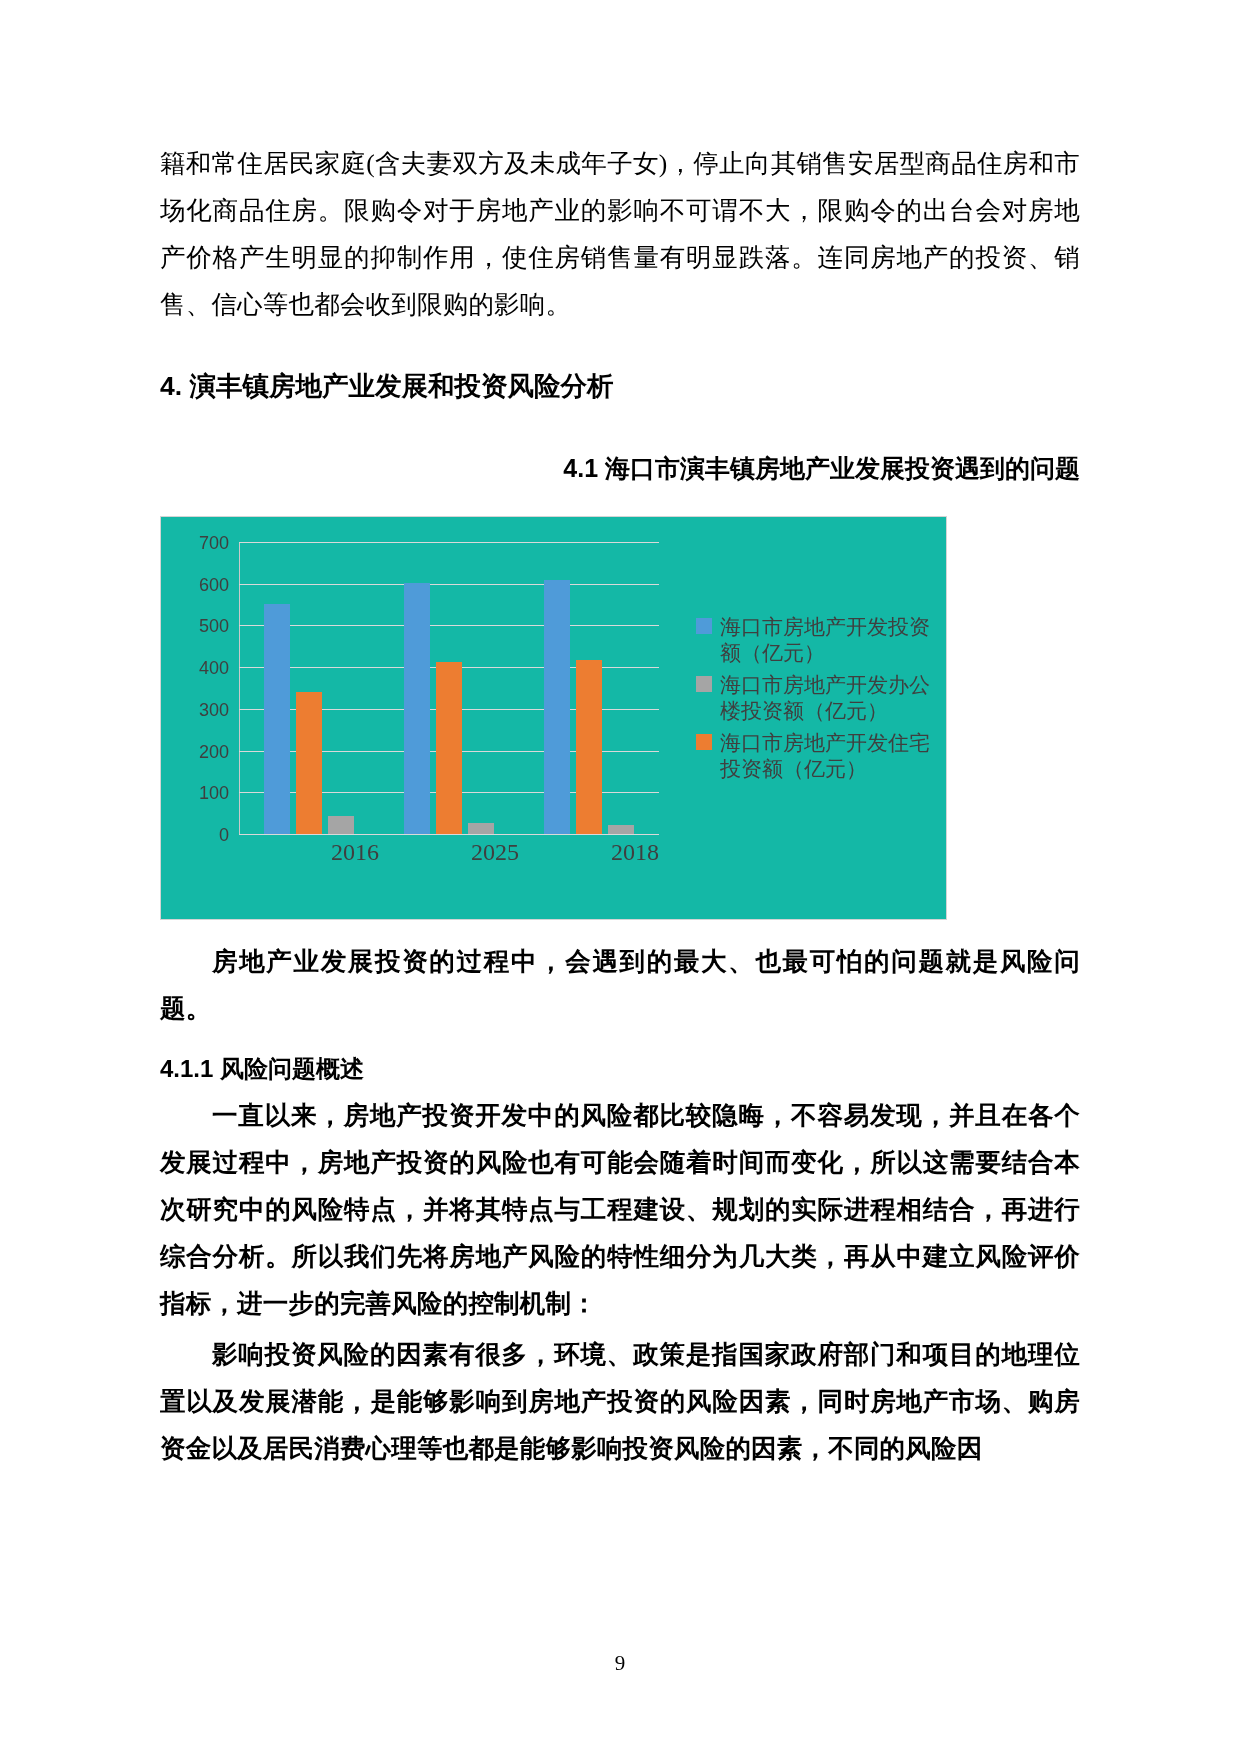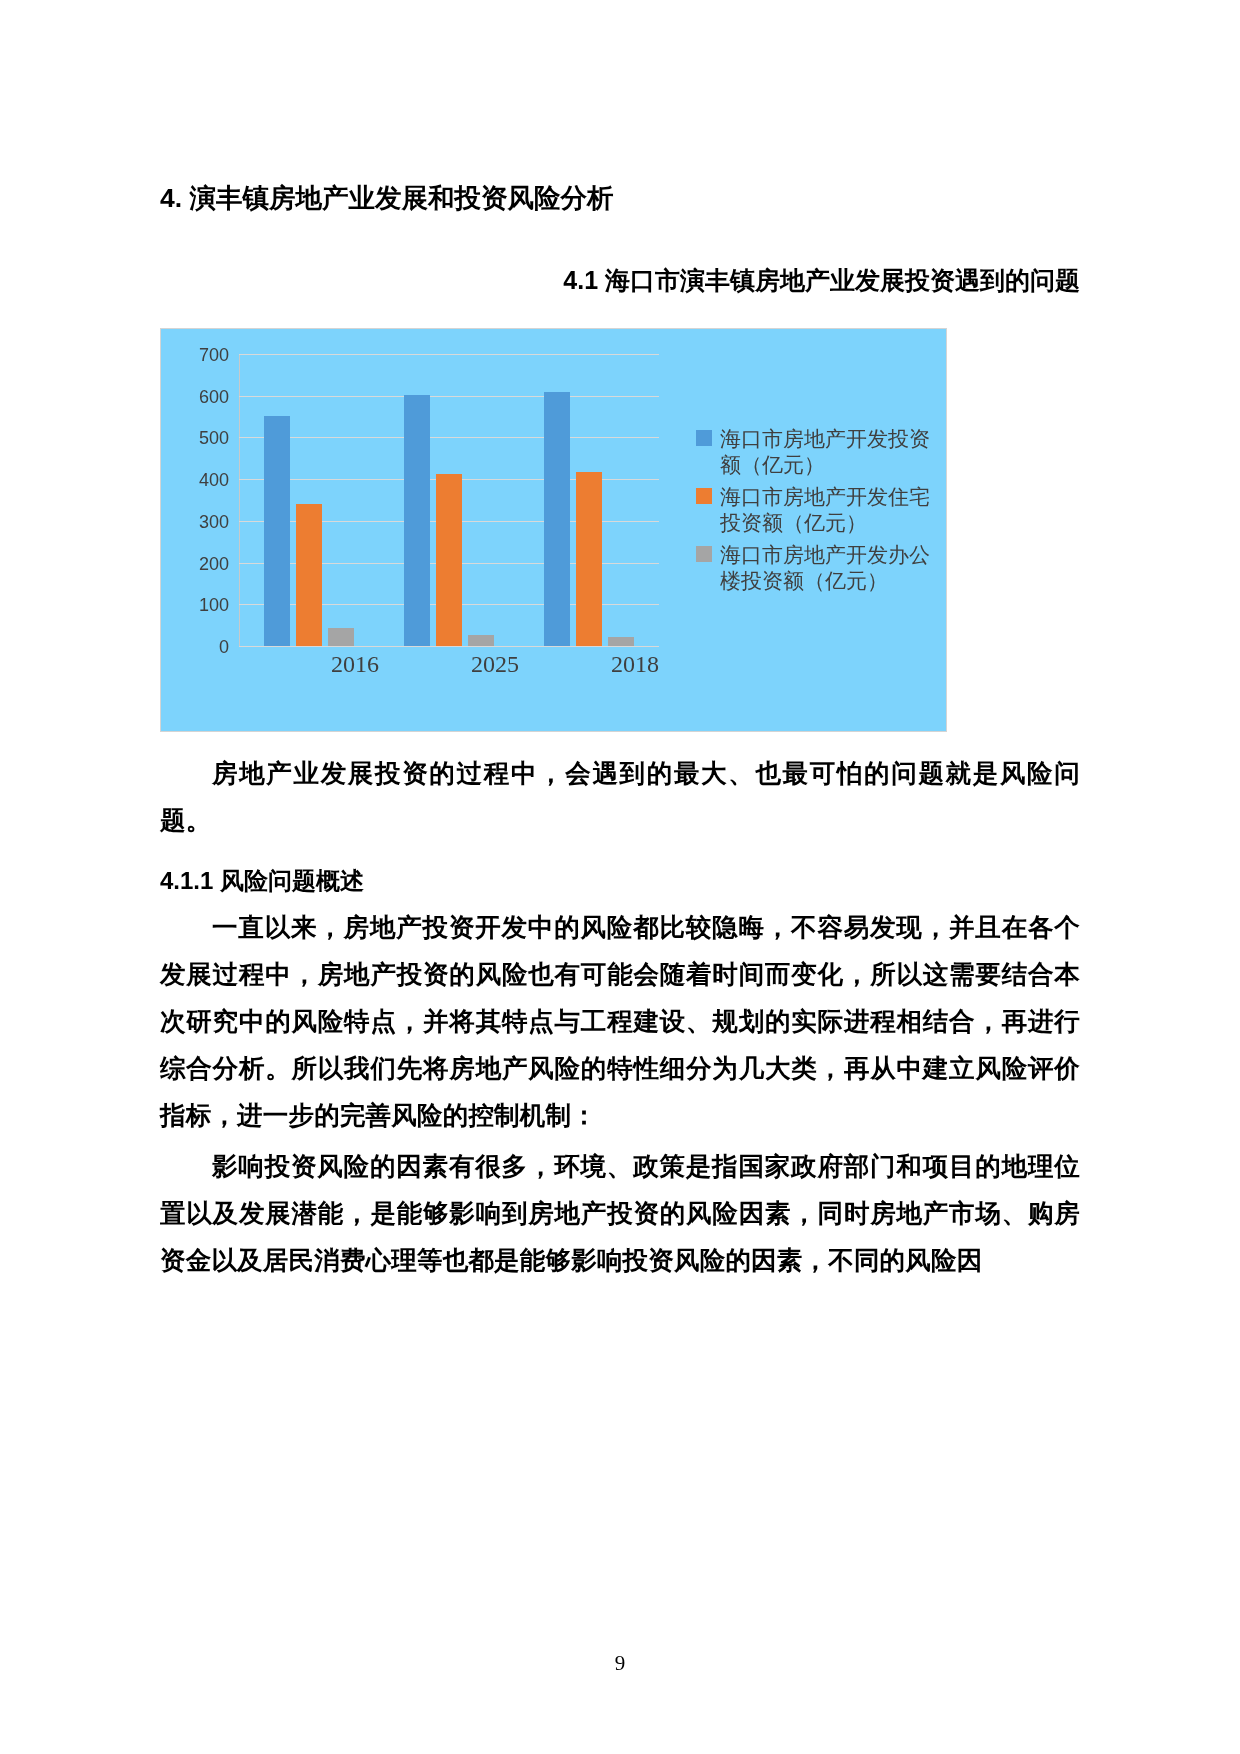--- a/index.html
+++ b/index.html
@@ -56,21 +56,21 @@
   }
 
   
   .figure {
     margin: 28px 0 18px 0;
     border: 1px solid #d4d4d4;
     width: 787px;
     height: 404px;
     box-sizing: border-box;
     position: relative;
-    background: #7dd3fc;
+    background: #14b8a6;
   }
   .plot-area {
     position: absolute;
     left: 78px;
     top: 25px;
     width: 420px;
     height: 292px;
   }
   .grid-line {
     position: absolute;
@@ -162,20 +162,21 @@
     font-family: "Liberation Serif", "DejaVu Serif", serif;
     font-size: 21px;
     color: #000;
   }
 </style>
 </head>
 <body>
 
 <div class="page">
 
+  <p class="body-par">籍和常住居民家庭(含夫妻双方及未成年子女)，停止向其销售安居型商品住房和市场化商品住房。限购令对于房地产业的影响不可谓不大，限购令的出台会对房地产价格产生明显的抑制作用，使住房销售量有明显跌落。连同房地产的投资、销售、信心等也都会收到限购的影响。</p>
 
   <h2 class="heading">4. 演丰镇房地产业发展和投资风险分析</h2>
 
   <h3 class="subheading">4.1 海口市演丰镇房地产业发展投资遇到的问题</h3>
 
   <div class="figure">
 
     <div class="plot-area">
       <div class="axis-left"></div>
 
@@ -228,27 +229,27 @@
       <div class="xlabel">2025</div>
       <div class="xlabel">2018</div>
     </div>
 
     <div class="legend">
       <div class="legend-item">
         <span class="legend-swatch" style="background:#4F9BD9;"></span>
         <span class="legend-label">海口市房地产开发投资额（亿元）</span>
       </div>
       <div class="legend-item">
+        <span class="legend-swatch" style="background:#A5A5A5;"></span>
+        <span class="legend-label">海口市房地产开发办公楼投资额（亿元）</span>
+      </div>
+      <div class="legend-item">
         <span class="legend-swatch" style="background:#ED7D31;"></span>
         <span class="legend-label">海口市房地产开发住宅投资额（亿元）</span>
       </div>
-      <div class="legend-item">
-        <span class="legend-swatch" style="background:#A5A5A5;"></span>
-        <span class="legend-label">海口市房地产开发办公楼投资额（亿元）</span>
-      </div>
     </div>
   </div>
 
   <p class="body-par indent">房地产业发展投资的过程中，会遇到的最大、也最可怕的问题就是风险问题。</p>
 
   <h4 class="subsub">4.1.1 风险问题概述</h4>
 
   <p class="body-par indent">一直以来，房地产投资开发中的风险都比较隐晦，不容易发现，并且在各个发展过程中，房地产投资的风险也有可能会随着时间而变化，所以这需要结合本次研究中的风险特点，并将其特点与工程建设、规划的实际进程相结合，再进行综合分析。所以我们先将房地产风险的特性细分为几大类，再从中建立风险评价指标，进一步的完善风险的控制机制：</p>
 
 

